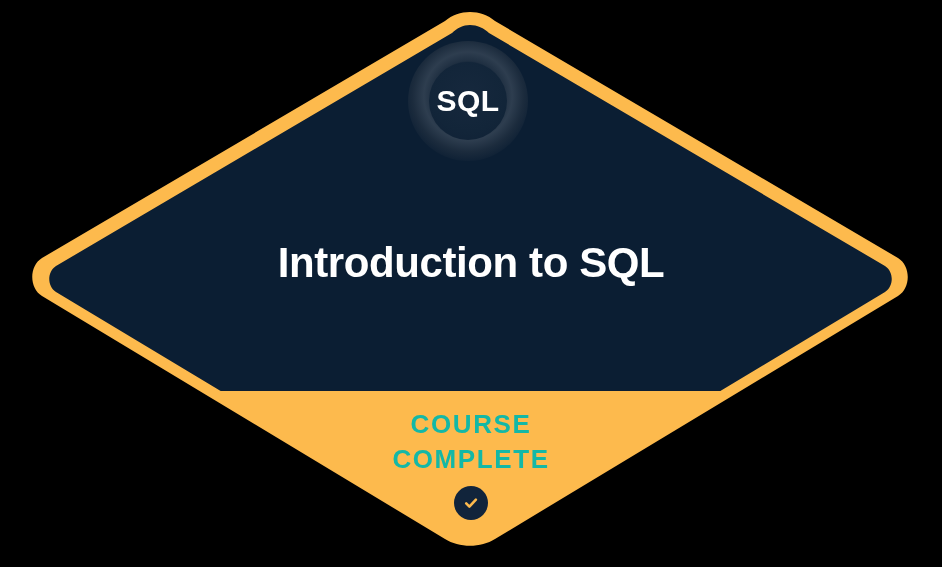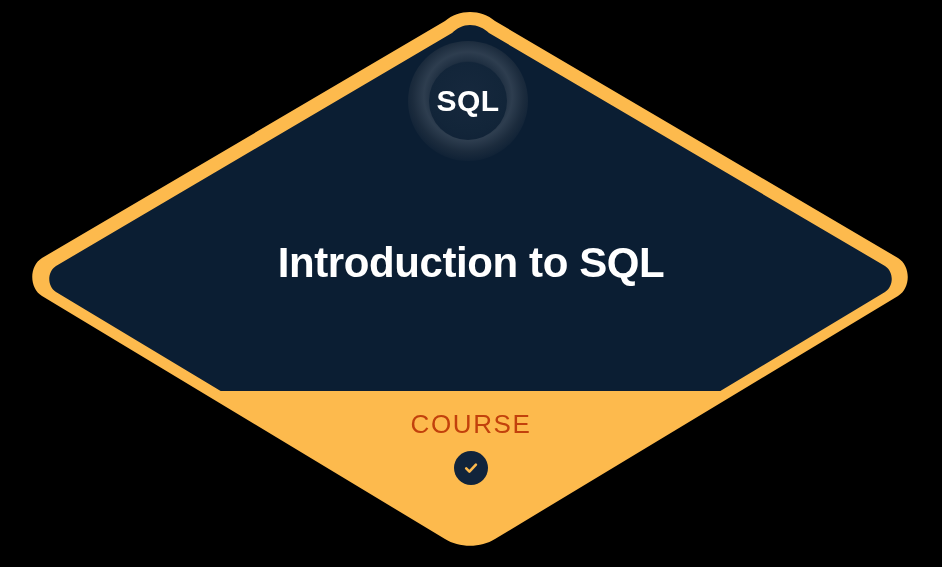--- a/index.html
+++ b/index.html
@@ -98,23 +98,23 @@
   }
 
   
   #status-block {
     left: 221px;
     top: 407px;
     width: 500px;
     text-align: center;
   }
   #status-block .status-line {
-    color: #c2410c;
+    color: #14b8a6;
     font-family: "Liberation Sans", sans-serif;
-    font-weight: normal;
+    font-weight: bold;
     font-size: 26px;
     letter-spacing: 1.6px;
     line-height: 35px;
   }
   #check-badge {
     margin: 9px auto 0 auto;
     width: 34px;
     height: 34px;
     border-radius: 50%;
     background: #11243b;
@@ -166,20 +166,21 @@
     <div class="ov-item" id="logo-badge">
       <div class="ring-outer"></div>
       <div class="ring-inner"></div>
       <div class="logo-text">SQL</div>
     </div>
 
     <div class="ov-item" id="course-title">Introduction to SQL</div>
 
     <div class="ov-item" id="status-block">
       <div class="status-line">COURSE</div>
+      <div class="status-line">COMPLETE</div>
       <div id="check-badge">
         <svg width="20" height="20" viewBox="0 0 20 20" aria-hidden="true">
           <path d="M5.2 10.4 L8.4 13.6 L14.9 6.6" fill="none" stroke="#fdba4d" stroke-width="2.6" stroke-linecap="round" stroke-linejoin="round"></path>
         </svg>
       </div>
     </div>
 
   </div>
 </div>
 

